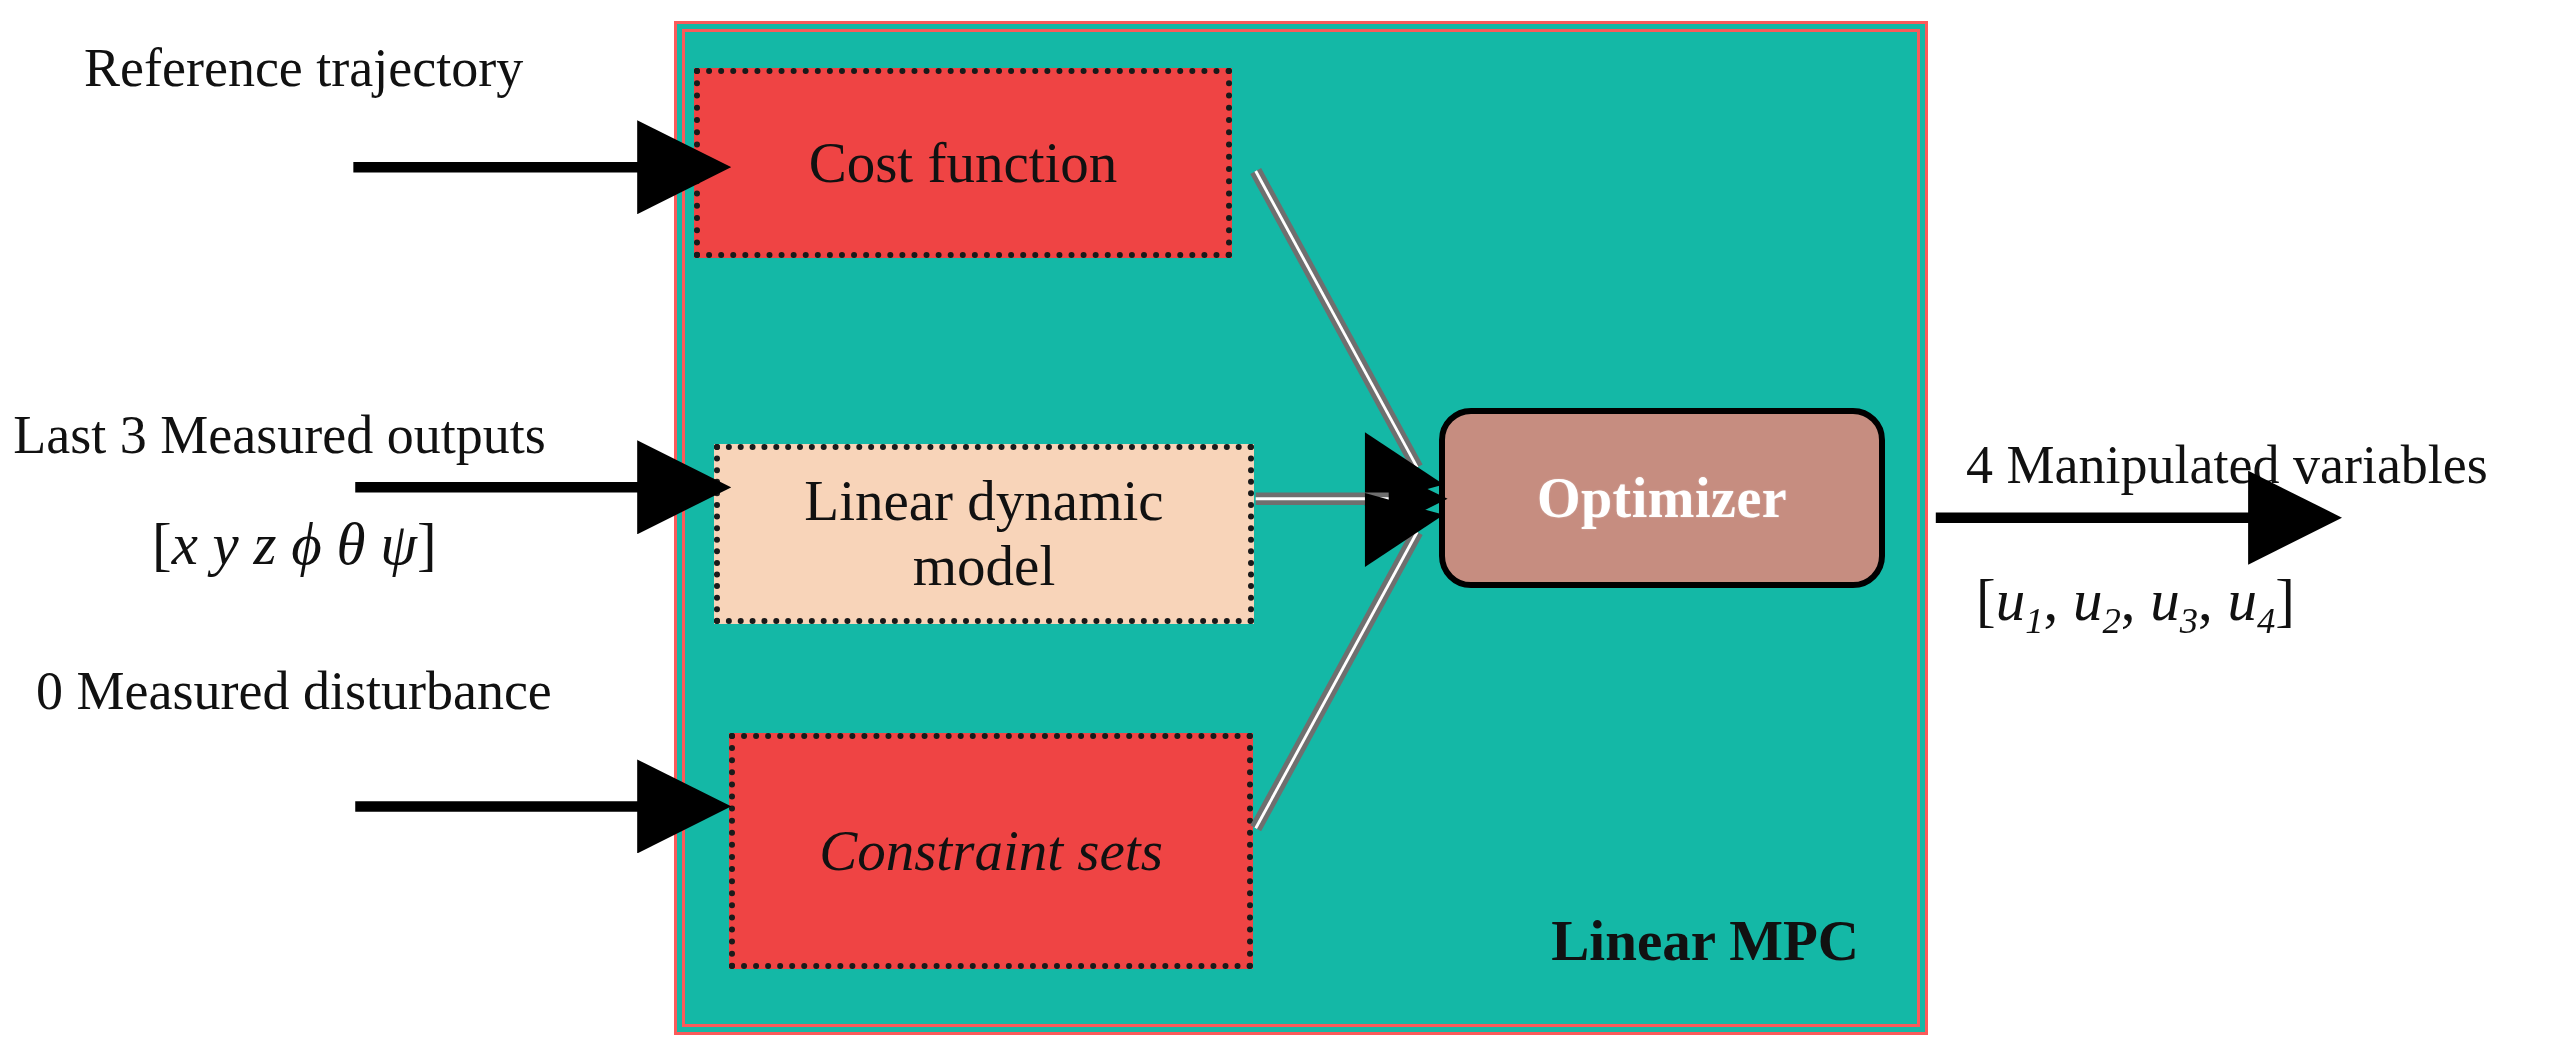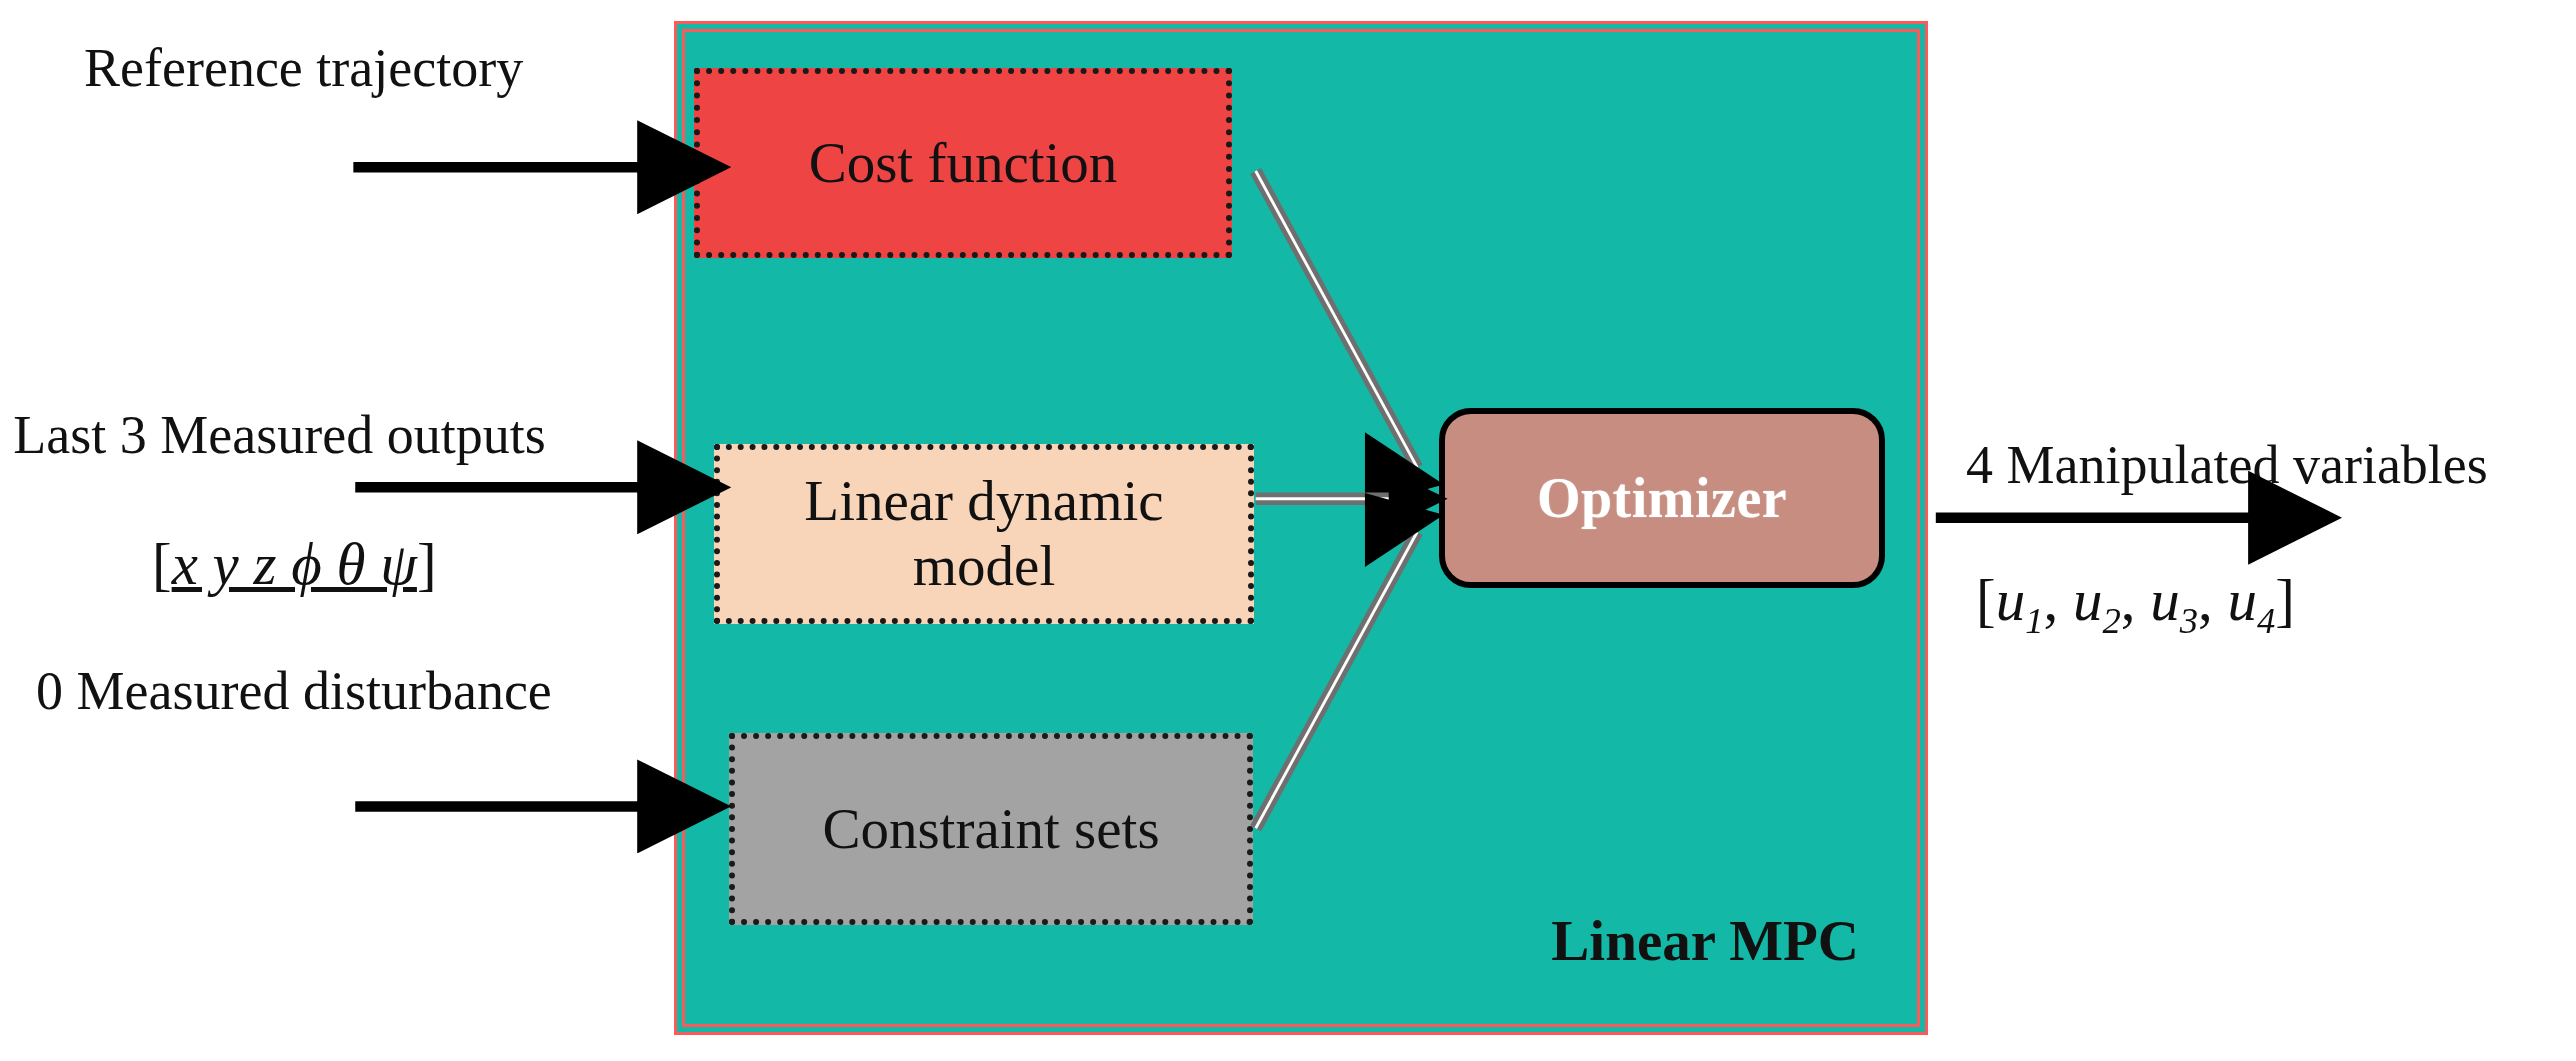--- a/index.html
+++ b/index.html
@@ -68,22 +68,23 @@
   #box-cost {
     left: 694px; top: 68px; width: 538px; height: 190px;
     background: #ef4444;
   }
   #box-model {
     left: 714px; top: 408px; width: 540px; height: 180px;
     background: #f8d4b9;
     margin-top: 36px;
   }
   #box-constraints {
-    left: 729px; top: 733px; width: 524px; height: 192px;
-    background: #a3a3a3;
+    left: 729px; top: 733px; width: 524px; height: 236px;
+    background: #ef4444;
+    font-style: italic;
   }
 
   
   #box-optimizer {
     position: absolute;
     left: 1439px; top: 408px;
     width: 446px; height: 180px;
     box-sizing: border-box;
     background: #c68d80;
     border: 6.6px solid #000000;
@@ -118,21 +119,21 @@
 </style>
 </head>
 <body>
 
 <div id="stage">
 
   <div class="lbl lbl-plain" style="left:84px; top:40px;">Reference trajectory</div>
 
   <div class="lbl lbl-plain" style="left:13.3px; top:407px;">Last 3 Measured outputs</div>
 
-  <div class="lbl lbl-math" style="left:152px; top:534px;text-decoration:underline;">
+  <div class="lbl lbl-math" style="left:152px; top:514px;">
     <span class="brk">[</span><span>x y z ϕ θ ψ</span><span class="brk">]</span>
   </div>
 
   <div class="lbl lbl-plain" style="left:36px; top:663px;">0 Measured disturbance</div>
 
   <div class="lbl lbl-plain" style="left:1966px; top:437px;">4 Manipulated variables</div>
 
   <div class="lbl lbl-math" style="left:1976px; top:570px;">
     <span class="brk">[</span><span>u</span><sub>1</sub><span class="brk">, </span><span>u</span><sub>2</sub><span class="brk">, </span><span>u</span><sub>3</sub><span class="brk">, </span><span>u</span><sub>4</sub><span class="brk">]</span>
   </div>

